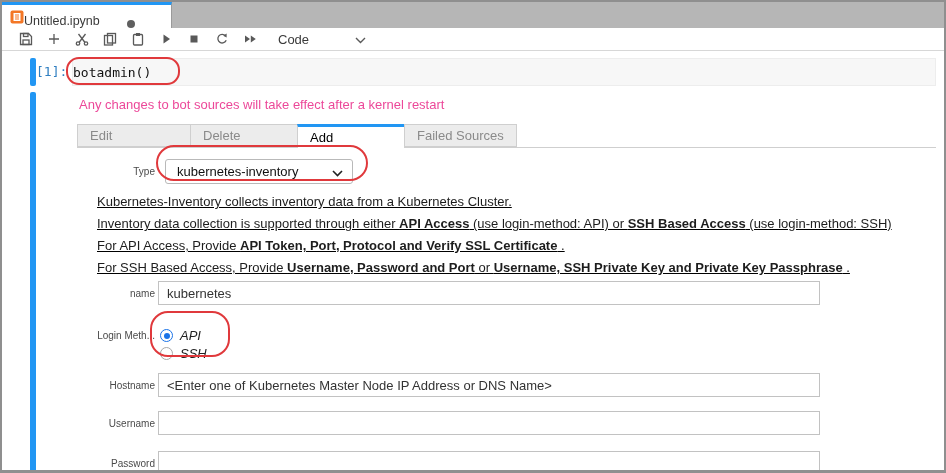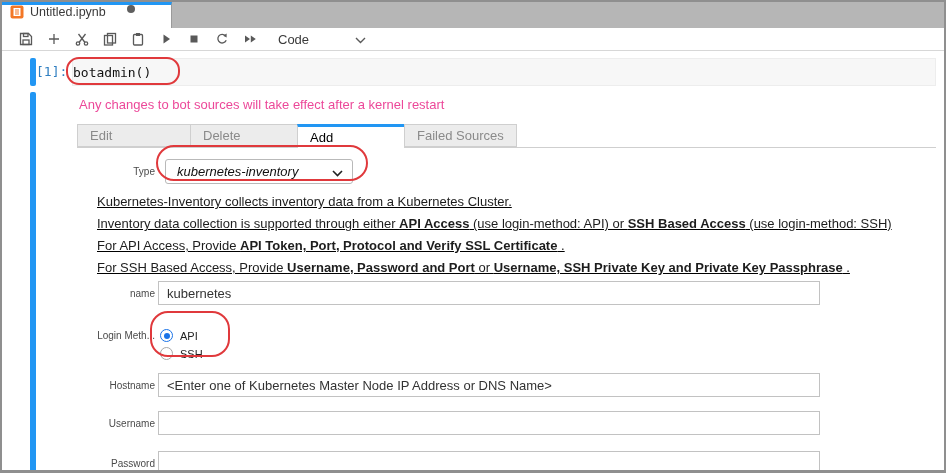--- a/index.html
+++ b/index.html
@@ -9,22 +9,22 @@
   .window {
     position:relative; width:946px; height:473px;
     border:2px solid #8f8f8f; border-bottom-width:3px;
     background:#fff; overflow:hidden;
   }
 
   
   .tabbar { height:26px; background:#b6b6b6; display:flex; }
   .file-tab {
     width:170px; height:26px; background:#fff; border-top:3px solid #2196f3;
-    border-right:1px solid #9a9a9a; display:flex; align-items:flex-start;
-    padding:0 10px 0 8px; gap:6px;
+    border-right:1px solid #9a9a9a; display:flex; align-items:flex-end;
+    padding:0 10px 0 8px; 
   }
   .file-tab .title { font-size:12.5px; color:#3a3a3a; }
   .dirty-dot { width:8px; height:8px; border-radius:50%; background:#5f5f5f; margin-left:auto; margin-right:26px; }
 
   
   .toolbar { height:23px; background:#fff; border-bottom:1px solid #d7d7d7;
     display:flex; align-items:center; padding-left:10px; }
   .tbtn { width:28px; height:20px; display:flex; align-items:center; justify-content:center; cursor:pointer; }
   .tbtn svg { display:block; }
   .celltype { margin-left:14px; width:88px; display:flex; align-items:center; justify-content:space-between; cursor:pointer; }
@@ -57,39 +57,39 @@
 
   
   .tab-content { padding-left:10px; }
   .frow { display:flex; align-items:center; }
   .frow .flabel { width:68px; flex:none; text-align:right; font-size:10px; color:#4a4a4a;
     white-space:nowrap; overflow:hidden; }
   .type-row { margin-top:11px; }
   .select {
     margin-left:10px; width:188px; height:25px; border:1px solid #b9b9b9; border-radius:3px;
     background:#fff; display:flex; align-items:center; justify-content:space-between;
-    padding:0 9px 0 11px; cursor:pointer;font-style:italic;
+    padding:0 9px 0 11px; cursor:pointer;
   }
   .select .sel-value { font-size:13px; color:#111; }
 
   .desc { margin:9px 0 0 10px;text-decoration:underline; }
   .desc p { font-size:13px; color:#1d1d1d; line-height:17px; margin-bottom:5px; }
   .desc b { font-weight:bold; }
 
   .text-input { margin-left:3px; width:662px; height:24px; border:1px solid #c2c2c2; background:#fff;
     font-family:"Liberation Sans", sans-serif; font-size:13px; color:#333; padding:0 8px; outline:none; }
   .name-row { margin-top:3px; }
   .login-row { margin-top:22px; align-items:flex-start; }
   .login-row .flabel { margin-top:3px; }
   .radio-group { margin-left:5px; display:flex; flex-direction:column; gap:3px; padding-top:1px; }
   .radio-row { display:flex; align-items:center; gap:7px; height:15px; cursor:pointer; }
   .radio { width:13px; height:13px; border-radius:50%; border:1px solid #a8a8a8; background:#fff; position:relative; flex:none; }
   .radio.checked { border:1.5px solid #1a73e8; }
   .radio.checked::after { content:""; position:absolute; inset:2.5px; border-radius:50%; background:#1a73e8; }
-  .radio-label { font-size:11px; color:#222; }
+  .radio-label { font-size:13px; color:#222;font-style:italic; }
   .hostname-row { margin-top:12px; }
   .username-row { margin-top:14px; }
   .password-row { margin-top:16px; }
 
   
   .annotation { position:absolute; border:2px solid #e0393c; background:transparent; pointer-events:none; }
   .ann-code { left:64px; top:55px; width:114px; height:28px; border-radius:13px; }
   .ann-type { left:154px; top:143px; width:212px; height:36px; border-radius:18px; }
   .ann-radio { left:148px; top:309px; width:80px; height:46px; border-radius:18px; }
 

